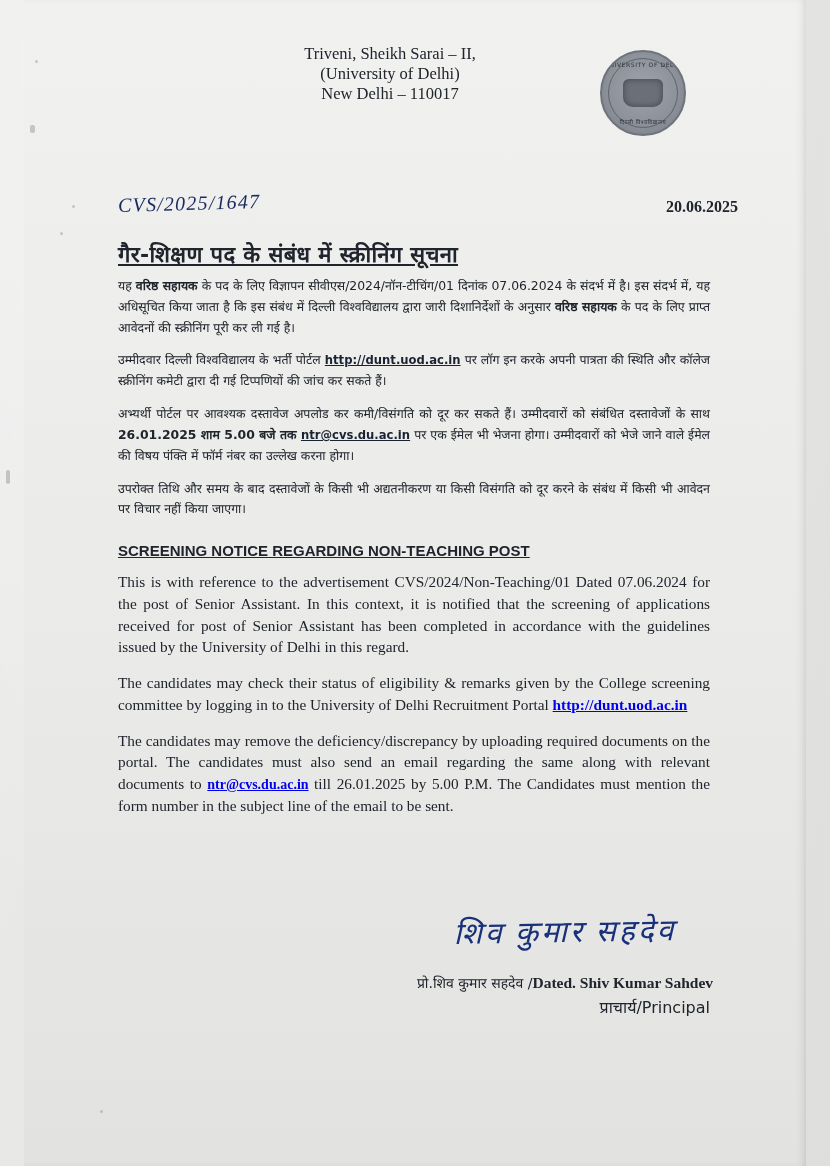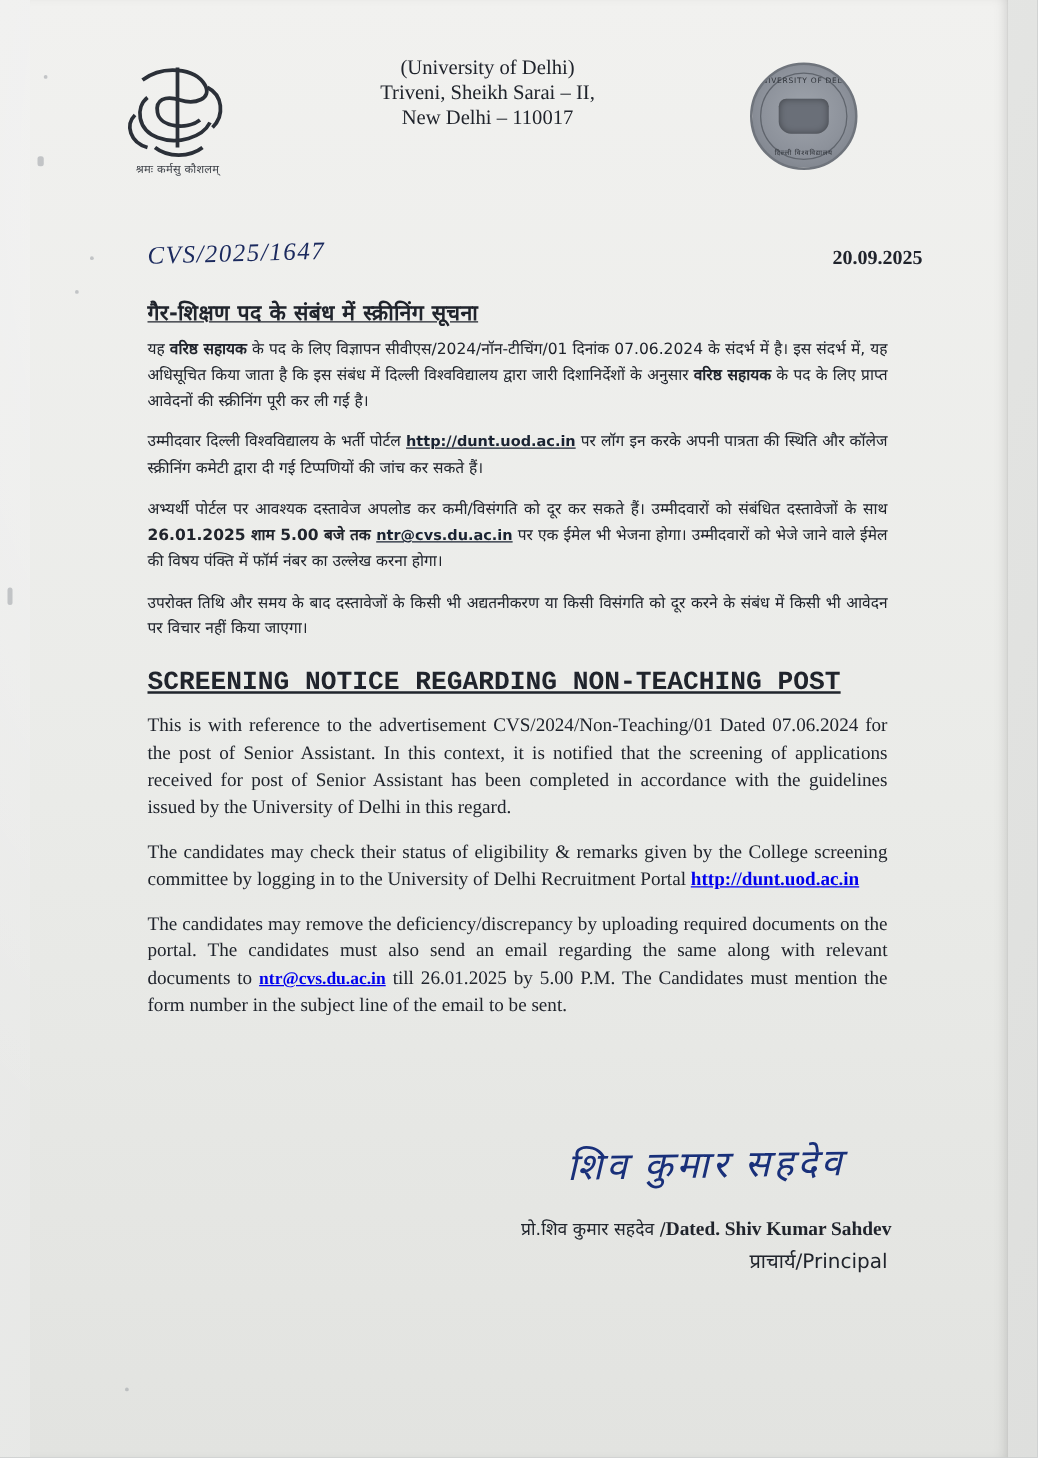--- a/index.html
+++ b/index.html
@@ -141,43 +141,43 @@
 
   
   .body-wrap {
     position: absolute;
     left: 118px;
     top: 238px;
     width: 592px;
   }
   .hi-title {
     font-family: "DejaVu Sans", sans-serif;
-    font-size: 17px;
+    font-size: 22px;
     font-weight: bold;
     text-decoration: underline;
     letter-spacing: 0.3px;
     margin-bottom: 8px;
   }
   .hi-para {
     font-family: "DejaVu Sans", sans-serif;
     font-size: 12.4px;
     line-height: 1.68;
     text-align: justify;
     margin: 0 0 12px 0;
   }
   .hi-para b { font-weight: bold; }
   .link {
     text-decoration: underline;
     color: #1a2332;
     font-weight: bold;
     font-size: 11.6px;
   }
   .en-title {
-    font-family: Liberation Mono, monospace;
-    font-size: 21px;
+    font-family: Liberation Sans, sans-serif;
+    font-size: 15px;
     font-weight: bold;
     text-decoration: underline;
     margin: 22px 0 12px 0;
   }
   .en-para {
     font-family: "Liberation Serif", serif;
     font-size: 15.3px;
     line-height: 1.42;
     text-align: justify;
     margin: 0 0 14px 0;
@@ -231,52 +231,39 @@
 
   <div class="speck" style="left:35px;top:60px;width:3px;height:3px;"></div>
   <div class="speck" style="left:30px;top:125px;width:5px;height:8px;border-radius:2px;"></div>
   <div class="speck" style="left:72px;top:205px;width:3px;height:3px;"></div>
   <div class="speck" style="left:60px;top:232px;width:3px;height:3px;"></div>
   <div class="speck" style="left:6px;top:470px;width:4px;height:14px;border-radius:2px;"></div>
   <div class="speck" style="left:100px;top:1110px;width:3px;height:3px;"></div>
 
   <div class="header">
 
-    <div class="logo-left">
-      <svg width="96" height="82" viewBox="0 0 96 82" aria-hidden="true">
-        <g fill="none" stroke="#2b3038" stroke-width="3">
-          <path d="M20 16 C36 4, 62 6, 70 20 C76 31, 62 36, 50 32 C38 28, 30 32, 32 42 C34 54, 56 56, 66 48"></path>
-          <path d="M24 30 C14 38, 16 56, 32 62 C48 68, 68 62, 74 50"></path>
-          <path d="M48 6 L48 70"></path>
-          <path d="M30 70 C40 78, 58 78, 68 70"></path>
-          <path d="M14 44 C6 52, 10 66, 24 70"></path>
-          <path d="M72 22 C84 28, 86 44, 76 54"></path>
-        </g>
-      </svg>
-      <div class="motto">श्रमः कर्मसु कौशलम्</div>
-    </div>
 
     <div class="head-text">
+      <div class="line">Triveni, Sheikh Sarai – II,</div>
       <div class="line">(University of Delhi)</div>
-      <div class="line">Triveni, Sheikh Sarai – II,</div>
       <div class="line">New Delhi – 110017</div>
     </div>
 
     <div class="logo-right">
       <div class="seal">
         <div class="ring"></div>
         <div class="seal-top">UNIVERSITY OF DELHI</div>
         <div class="emblem"></div>
         <div class="seal-bottom">दिल्ली विश्वविद्यालय</div>
       </div>
     </div>
   </div>
 
   <div class="ref-handwritten">CVS/2025/1647</div>
-  <div class="doc-date">20.09.2025</div>
+  <div class="doc-date">20.06.2025</div>
 
   <div class="body-wrap">
 
     <div class="hi-title">गैर-शिक्षण पद के संबंध में स्क्रीनिंग सूचना</div>
 
     <p class="hi-para">
       <span>यह </span><b>वरिष्ठ सहायक</b><span> के पद के लिए विज्ञापन सीवीएस/2024/नॉन-टीचिंग/01 दिनांक 07.06.2024 के संदर्भ में है। इस संदर्भ में, यह अधिसूचित किया जाता है कि इस संबंध में दिल्ली विश्वविद्यालय द्वारा जारी दिशानिर्देशों के अनुसार </span><b>वरिष्ठ सहायक</b><span> के पद के लिए प्राप्त आवेदनों की स्क्रीनिंग पूरी कर ली गई है।</span>
     </p>
 
     <p class="hi-para">

